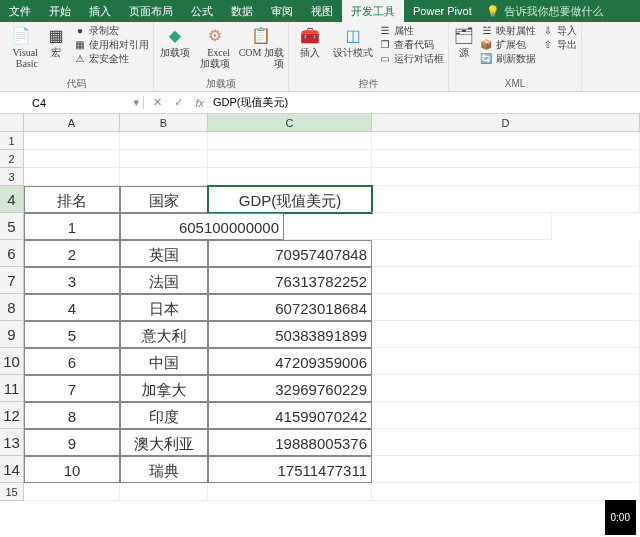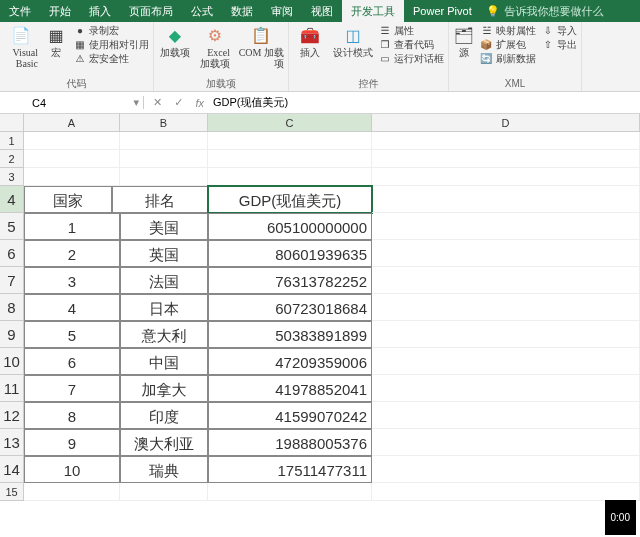--- a/index.html
+++ b/index.html
@@ -235,37 +235,36 @@
       </div>
       <div class="row">
         <div class="row-h r-short" style="line-height: 18px; height: 18px;">3</div>
         <div class="cell cA r-short"></div>
         <div class="cell cB r-short"></div>
         <div class="cell cC r-short"></div>
         <div class="cell cD r-short"></div>
       </div>
       <div class="row">
         <div class="row-h r-data sel" style="line-height: 27px; height: 27px;">4</div>
+        <div class="cell cA r-data tbl hdr">排名</div>
         <div class="cell cB r-data tbl hdr">国家</div>
-        <div class="cell cA r-data tbl hdr">排名</div>
         <div class="cell cC r-data tbl hdr active-cell">GDP(现值美元)</div>
         <div class="cell cD r-data"></div>
       </div>
       <div class="row">
         <div class="row-h r-data" style="line-height: 27px; height: 27px;">5</div>
         <div class="cell cA r-data tbl ctr">1</div>
-        <div class="cell cB r-data tbl ctr">美国</div>
         <div class="cell cC r-data tbl num">605100000000</div>
         <div class="cell cD r-data"></div>
       </div>
       <div class="row">
         <div class="row-h r-data" style="line-height: 27px; height: 27px;">6</div>
         <div class="cell cA r-data tbl ctr">2</div>
         <div class="cell cB r-data tbl ctr">英国</div>
-        <div class="cell cC r-data tbl num">80601939635</div>
+        <div class="cell cC r-data tbl num">70957407848</div>
         <div class="cell cD r-data"></div>
       </div>
       <div class="row">
         <div class="row-h r-data" style="line-height: 27px; height: 27px;">7</div>
         <div class="cell cA r-data tbl ctr">3</div>
         <div class="cell cB r-data tbl ctr">法国</div>
         <div class="cell cC r-data tbl num">76313782252</div>
         <div class="cell cD r-data"></div>
       </div>
       <div class="row">
@@ -286,21 +285,21 @@
         <div class="row-h r-data" style="line-height: 27px; height: 27px;">10</div>
         <div class="cell cA r-data tbl ctr">6</div>
         <div class="cell cB r-data tbl ctr">中国</div>
         <div class="cell cC r-data tbl num">47209359006</div>
         <div class="cell cD r-data"></div>
       </div>
       <div class="row">
         <div class="row-h r-data" style="line-height: 27px; height: 27px;">11</div>
         <div class="cell cA r-data tbl ctr">7</div>
         <div class="cell cB r-data tbl ctr">加拿大</div>
-        <div class="cell cC r-data tbl num">41978852041</div>
+        <div class="cell cC r-data tbl num">32969760229</div>
         <div class="cell cD r-data"></div>
       </div>
       <div class="row">
         <div class="row-h r-data" style="line-height: 27px; height: 27px;">12</div>
         <div class="cell cA r-data tbl ctr">8</div>
         <div class="cell cB r-data tbl ctr">印度</div>
         <div class="cell cC r-data tbl num">41599070242</div>
         <div class="cell cD r-data"></div>
       </div>
       <div class="row">

